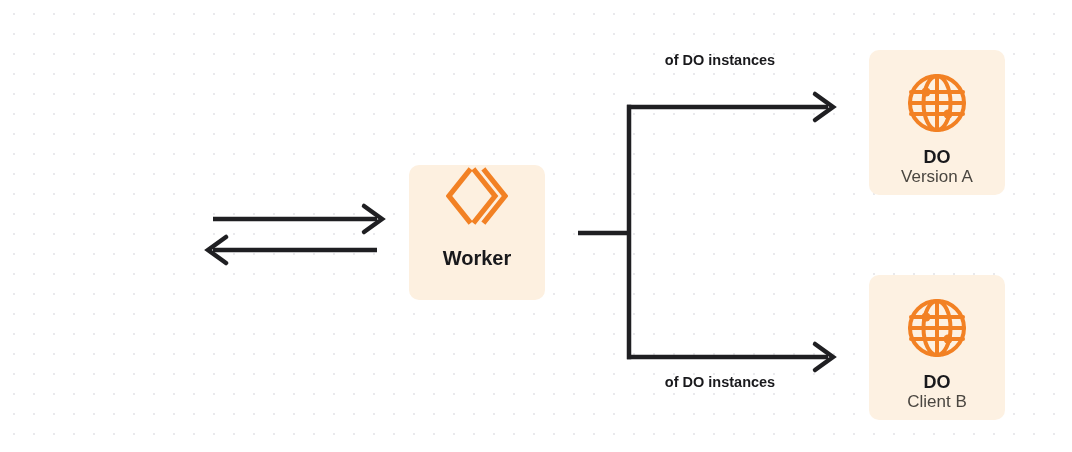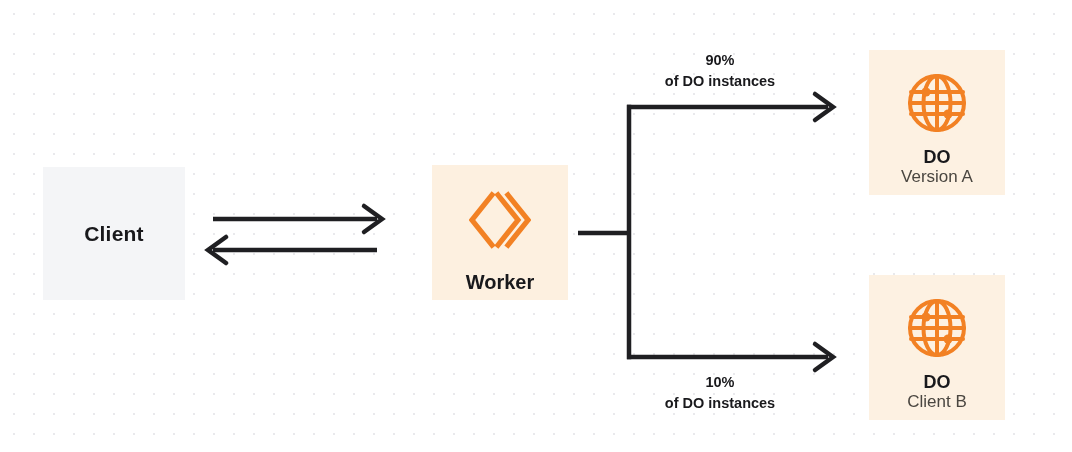--- a/index.html
+++ b/index.html
@@ -14,21 +14,21 @@
     background-color: #ffffff;
     background-image: radial-gradient(circle, #e9e9ec 1.4px, transparent 1.5px);
     background-size: 20px 20px;
     background-position: 4px 4px;
     font-family: "Liberation Sans", sans-serif;
     overflow: hidden;
   }
 
   .node {
     position: absolute;
-    border-radius: 0;
+    border-radius: 10px;
     display: flex;
     flex-direction: column;
     align-items: center;
     justify-content: center;
     box-sizing: border-box;
   }
 
   
   #client-node {
     left: 43px;
@@ -39,27 +39,26 @@
   }
   #client-node .node-title {
     font-size: 21px;
     font-weight: bold;
     color: #19191c;
     letter-spacing: .2px;
   }
 
   
   #worker-node {
-    left: 432px;
+    left: 409px;
     top: 165px;
     width: 136px;
     height: 135px;
     background: #fdf0e0;
     justify-content: flex-start;
-    padding-top: 24px;
   }
   #worker-node .node-title {
     font-size: 20px;
     font-weight: bold;
     color: #19191c;
     margin-top: 20px;
   }
 
   
   .do-node {
@@ -138,23 +137,20 @@
       <line x1="627" y1="107" x2="828" y2="107" stroke="#1f1f22" stroke-width="4.5" stroke-linecap="butt"></line>
       <polyline points="815,94 833,107 815,120" fill="none" stroke="#1f1f22" stroke-width="4.5" stroke-linecap="round" stroke-linejoin="miter"></polyline>
     </g>
 
     <g>
       <line x1="627" y1="357" x2="828" y2="357" stroke="#1f1f22" stroke-width="4.5" stroke-linecap="butt"></line>
       <polyline points="815,344 833,357 815,370" fill="none" stroke="#1f1f22" stroke-width="4.5" stroke-linecap="round" stroke-linejoin="miter"></polyline>
     </g>
   </svg>
 
-  <div class="node" id="client-node">
-    <span class="node-title">Client</span>
-  </div>
 
   <div class="node" id="worker-node">
     <span class="icon-wrap">
       <svg width="62" height="62" viewBox="0 0 62 62" xmlns="http://www.w3.org/2000/svg">
         <g fill="none" stroke="#f28124" stroke-width="5.2" stroke-linecap="square" stroke-linejoin="miter">
           <polyline points="23,6 3,31 23,56"></polyline>
           <polyline points="29,6 49,31 29,56"></polyline>
           <polyline points="39,6 59,31 39,56"></polyline>
         </g>
       </svg>
@@ -194,22 +190,20 @@
         </g>
         <circle cx="20" cy="20" r="4.6" fill="#f28124"></circle>
         <circle cx="42" cy="42" r="4.6" fill="#f28124"></circle>
       </svg>
     </span>
     <span class="node-title">DO</span>
     <span class="node-sub">Client B</span>
   </div>
 
   <div class="edge-label" id="label-top">
-    <div>90%</div>
     <div>of DO instances</div>
   </div>
 
   <div class="edge-label" id="label-bottom">
-    <div>10%</div>
     <div>of DO instances</div>
   </div>
 
 </div>
 
 </body></html>

